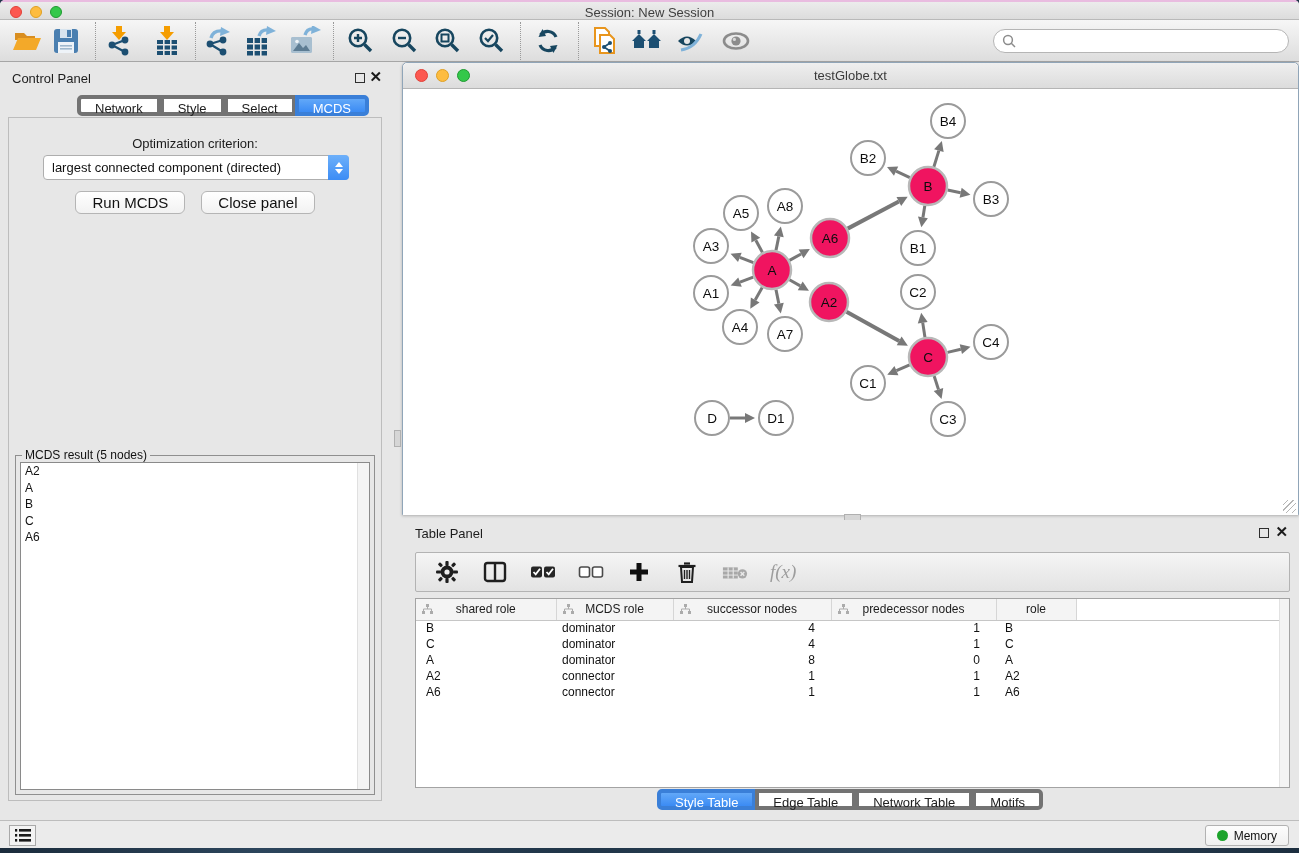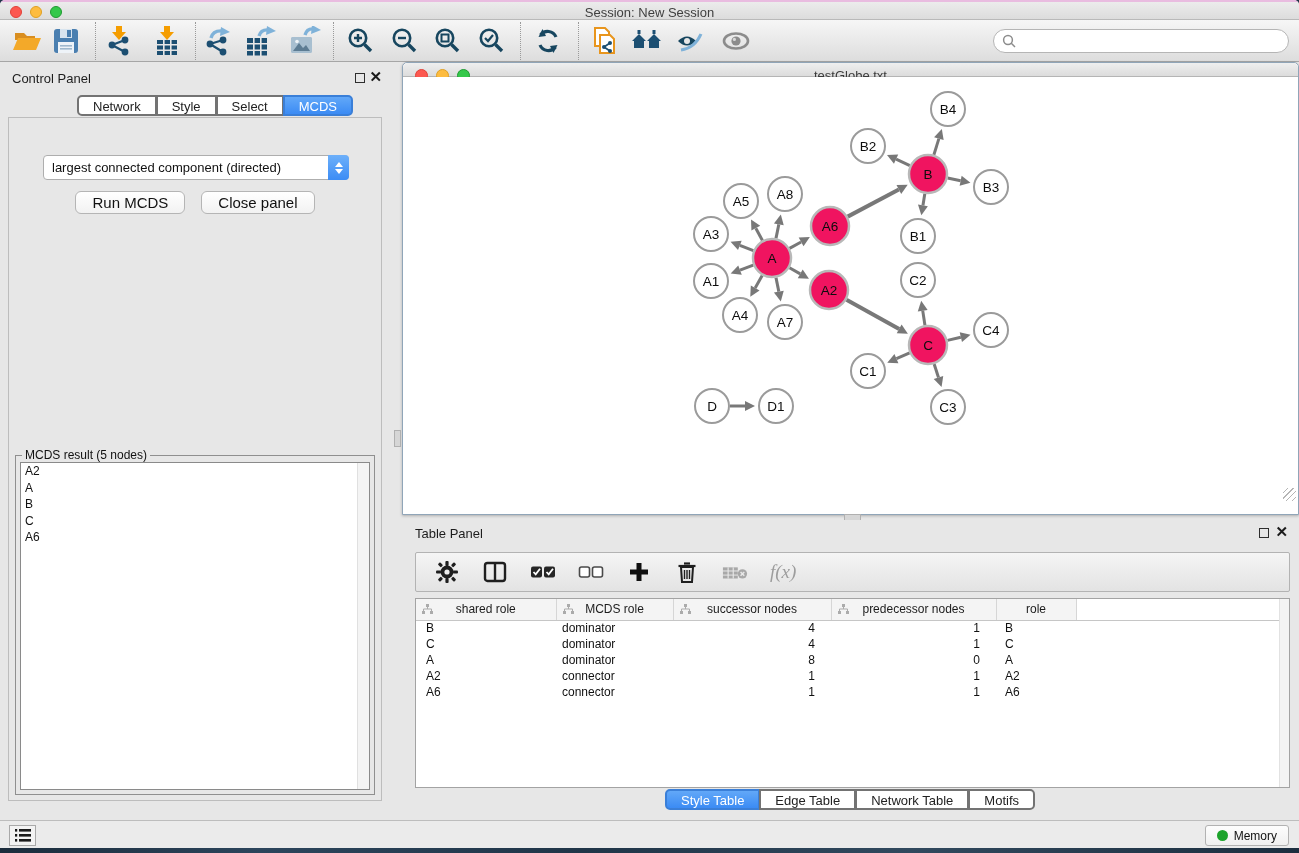--- a/index.html
+++ b/index.html
@@ -24,21 +24,21 @@
   .tb-sep { position:absolute; top:2px; height:38px; width:0; border-left:1px dotted #9a9a9a; }
   .searchbox { position:absolute; right:10px; top:9px; width:296px; height:24px; background:#fff; border:1px solid #b5b5b5; border-radius:12px; display:flex; align-items:center; padding-left:8px; gap:4px; }
   .searchbox input { border:none; outline:none; flex:1; font-size:13px; background:transparent; height:20px; }
 
   
   .control-panel { position:absolute; left:0; top:62px; width:390px; height:758px; background:#e7e7e7; }
   .cp-title { position:absolute; left:12px; top:9px; font-size:13px; color:#1d1d1d; }
   .panel-float { position:absolute; top:11px; width:10px; height:10px; border:1.5px solid #2e2e2e; background:transparent; }
   .panel-close { position:absolute; top:6px; font-size:15px; font-weight:bold; color:#1a1a1a; line-height:18px; }
   .cp-tabs { position:absolute; left:78px; top:33px; display:flex; }
-  .seg-tab { height:21px; line-height:20px; font-size:13px; color:#222; background:#fff; border:2px solid #737373; padding:0 14px; margin-left:-1px; }
+  .seg-tab { height:21px; line-height:20px; font-size:13px; color:#222; background:#fff; border:4px solid #737373; padding:0 14px; margin-left:-1px; }
   .seg-tab.first { border-radius:5px 0 0 5px; }
   .seg-tab.last { border-radius:0 5px 5px 0; }
   .seg-tab.active { background:linear-gradient(#62a8f8,#3b8bf4); border-color:#3a7fd8; color:#fff; }
   .cp-pane { position:absolute; left:8px; top:55px; width:374px; height:684px; border:1px solid #bdbdbd; background:#e7e7e7; }
   .opt-label { position:absolute; left:0; right:0; top:18px; text-align:center; font-size:13px; color:#1b1b1b; }
   .dropdown { position:absolute; left:34px; top:37px; width:306px; height:25px; background:#fff; border:1px solid #aeaeae; border-radius:4px; display:flex; align-items:center; }
   .dropdown .dd-text { flex:1; font-size:13px; color:#111; padding-left:8px; white-space:nowrap; overflow:hidden; }
   .dd-stepper { width:21px; height:25px; margin:-1px -1px -1px 0; background:linear-gradient(#6db0fa,#3c8cf5); border-radius:0 4px 4px 0; display:flex; flex-direction:column; align-items:center; justify-content:center; gap:2px; }
   .dd-stepper span { width:0; height:0; border-left:4px solid transparent; border-right:4px solid transparent; }
   .dd-up { border-bottom:5px solid #fff; }
@@ -46,21 +46,21 @@
   .cp-buttons { position:absolute; left:0; right:0; top:73px; display:flex; justify-content:center; gap:16px; }
   .mac-btn { height:23px; background:linear-gradient(#ffffff,#f2f2f2); border:1px solid #b5b5b5; border-radius:6px; font-size:15px; color:#111; padding:0 16px; }
   .mcds-group { position:absolute; left:6px; right:6px; top:337px; height:340px; border:1px solid #8f8f8f; }
   .mcds-legend { position:absolute; left:6px; top:-8px; background:#e7e7e7; font-size:12px; color:#111; padding:0 3px; }
   .mcds-list { position:absolute; left:4px; right:4px; top:6px; bottom:4px; background:#fff; border:1px solid #8a8a8a; overflow:hidden; }
   .mcds-scroll { position:absolute; right:0; top:0; bottom:0; width:12px; background:#f4f4f4; border-left:1px solid #e0e0e0; }
   .mcds-item { font-size:12px; color:#111; padding:1px 4px; line-height:14.5px; }
 
   
   .net-frame { position:absolute; left:402px; top:62px; width:897px; height:453px; border:1px solid #90a5b8; border-radius:5px 5px 0 0; background:#fff; box-shadow:0 1px 3px rgba(0,0,0,.25); }
-  .nf-titlebar { position:relative; height:14px; background:linear-gradient(#efefef,#dcdcdc); border-bottom:1px solid #b5b5b5; border-radius:5px 5px 0 0; }
+  .nf-titlebar { position:relative; height:26px; background:linear-gradient(#efefef,#dcdcdc); border-bottom:1px solid #b5b5b5; border-radius:5px 5px 0 0; }
   .nf-lights { position:absolute; left:12px; top:6px; display:flex; gap:8px; }
   .light2 { width:13px; height:13px; border-radius:50%; }
   .nf-title { position:absolute; left:0; right:0; top:5px; text-align:center; font-size:13px; color:#3a3a3a; }
   .nf-canvas { position:relative; width:100%; height:426px; background:#fff; overflow:hidden; }
   .nf-canvas svg text { font-family:"Liberation Sans", sans-serif; }
   .resize-grip { position:absolute; right:2px; bottom:2px; width:13px; height:13px;
     background:repeating-linear-gradient(135deg, transparent 0 3px, #b5b5b5 3px 4px); }
   .handle-left { position:absolute; left:394px; top:430px; width:7px; height:17px; background:#d6d6d6; border:1px solid #b0b0b0; }
   .handle-bottom { position:absolute; left:844px; top:514px; width:17px; height:7px; background:#d6d6d6; border:1px solid #b0b0b0; }
 
@@ -269,20 +269,21 @@
     <div class="cp-title">Control Panel</div>
     <span class="panel-float" style="right:25px"></span>
     <span class="panel-close" style="right:8px">✕</span>
     <div class="cp-tabs">
       <div class="seg-tab first">Network</div>
       <div class="seg-tab">Style</div>
       <div class="seg-tab">Select</div>
       <div class="seg-tab last active">MCDS</div>
     </div>
     <div class="cp-pane">
+      <div class="opt-label">Optimization criterion:</div>
       <div class="dropdown">
         <span class="dd-text">largest connected component (directed)</span>
         <span class="dd-stepper">
             <span class="dd-up"></span>
             <span class="dd-down"></span>
           </span>
       </div>
       <div class="cp-buttons">
         <button class="mac-btn">Run MCDS</button>
         <button class="mac-btn">Close panel</button>

